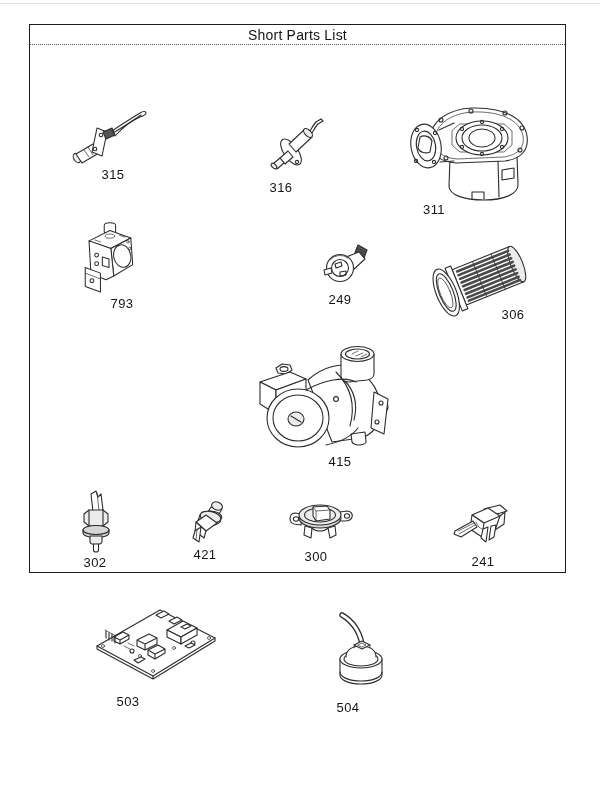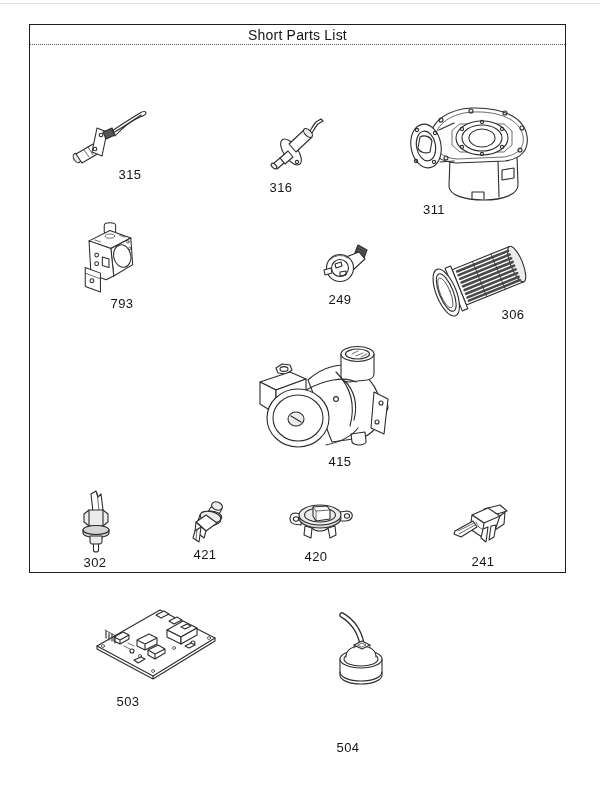--- a/index.html
+++ b/index.html
@@ -52,21 +52,21 @@
     <path class="d" d="M10,51 L27,41 L33,50 L16,60 Z"></path>
     <path class="d n t" d="M18,47 l5,7 M22,44 l5,8"></path>
     <path class="d" d="M31,25 L41,29 L36,53 L26,49 Z"></path>
     <circle class="d n" cx="35" cy="32" r="1.8"></circle>
     <circle class="d n" cx="29" cy="46" r="1.8"></circle>
     <path class="d k" d="M37,29 L46,25 L49,32 L40,36 Z"></path>
     <path class="d n" d="M46,28 C56,21 66,15 74,10 C77,8 80,8 80,10 C80,12 77,13 74,14 C67,17 58,23 49,33"></path>
     <path class="d n" d="M47,30 C57,24 68,17 75,12"></path>
   </svg>
 </div>
-<div class="plabel" style="left:130px;top:167px;">315</div>
+<div class="plabel" style="left:113px;top:167px;">315</div>
 
 <div class="part" style="left:258px;top:114px;">
   <svg width="70" height="62" viewBox="0 0 70 62">
     <path class="d n" d="M52,17 C55,12 56,10 58,8 L63,5 L65,7 L60,10 C58,12 57,14 54,19"></path>
     <ellipse class="d" cx="33" cy="38" rx="7" ry="15" transform="rotate(-35 33 38)"></ellipse>
     <circle class="d n" cx="39" cy="48" r="1.6"></circle>
     <path class="d" d="M31,30 L47,15 L54,23 L38,38 Z"></path>
     <ellipse class="d s" cx="50" cy="19" rx="3" ry="5.5" transform="rotate(-45 50 19)"></ellipse>
     <path class="d" d="M22,44 L30,37 L35,43 L27,50 Z"></path>
     <path class="d" d="M15,50 L22,44 L26,49 L19,55 Z"></path>
@@ -234,21 +234,21 @@
     <ellipse class="d m" cx="32" cy="18" rx="21" ry="10"></ellipse>
     <ellipse class="d s" cx="32" cy="15" rx="21" ry="10"></ellipse>
     <ellipse class="d n" cx="32" cy="15" rx="15.5" ry="7"></ellipse>
     <path class="d" d="M25,7 L39,6 L42,10 L42,19 L28,21 L25,16 Z"></path>
     <path class="d n t" d="M25,7 L28,11 L42,10 M28,11 L28,21"></path>
     <path class="d" d="M17,26 L24,28 L23,38 L16,35 Z"></path>
     <path class="d" d="M40,28 L47,26 L48,35 L42,38 Z"></path>
     <path class="d n" d="M24,28 C28,32 36,32 40,28"></path>
   </svg>
 </div>
-<div class="plabel" style="left:316px;top:549px;">420</div>
+<div class="plabel" style="left:316px;top:549px;">300</div>
 
 <div class="part" style="left:450px;top:502px;">
   <svg width="60" height="48" viewBox="0 0 60 48">
     <path class="d" d="M34,7 L50,3 L57,9 L44,13 Z"></path>
     <path class="d" d="M22,13 L38,6 L50,14 L34,21 Z"></path>
     <path class="d" d="M50,14 L55,10 L54,22 L45,28 Z"></path>
     <path class="d" d="M22,13 L34,21 L32,35 L20,27 Z"></path>
     <path class="d n t" d="M26,20 C28,26 32,28 36,27"></path>
     <path class="d" d="M33,27 L38,25 L36,40 L31,36 Z"></path>
     <path class="d" d="M41,24 L46,23 L44,35 L39,38 Z"></path>
@@ -293,13 +293,13 @@
     <path class="d" d="M10,47 L10,63 C10,68 19,72 31,72 C43,72 52,68 52,63 L52,47"></path>
     <path class="d n" d="M10,60 C10,65 19,69 31,69 C43,69 52,65 52,60"></path>
     <ellipse class="d" cx="31" cy="47" rx="21" ry="9"></ellipse>
     <ellipse class="d n" cx="31" cy="47" rx="17" ry="7"></ellipse>
     <path class="d" d="M16,45 C16,38 22,34 31,34 C40,34 46,38 46,45"></path>
     <path class="d" d="M24,33 L32,29 L40,33 L32,37 Z"></path>
     <path class="d n t" d="M28,33 L32,31 L36,33 L32,35 Z"></path>
     <path class="d n t" d="M24,33 L24,36 M40,33 L40,36"></path>
   </svg>
 </div>
-<div class="plabel" style="left:348px;top:700px;margin-top:40px;">504</div>
+<div class="plabel" style="left:348px;top:700px;">504</div>
 
 </body></html>

